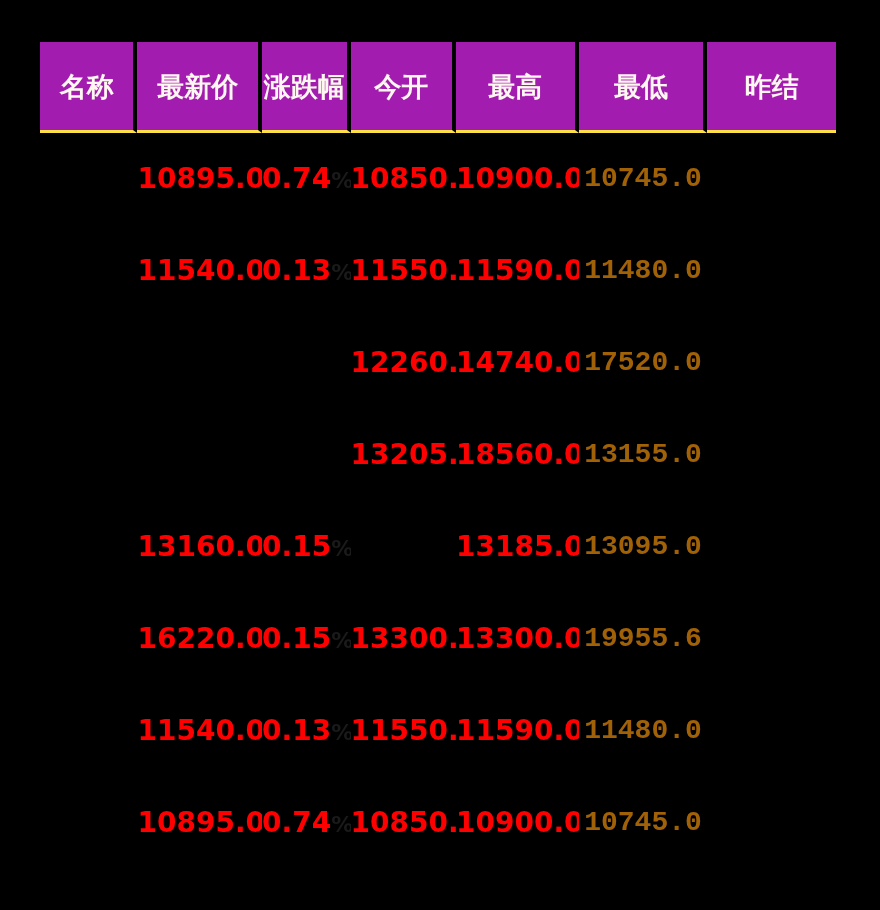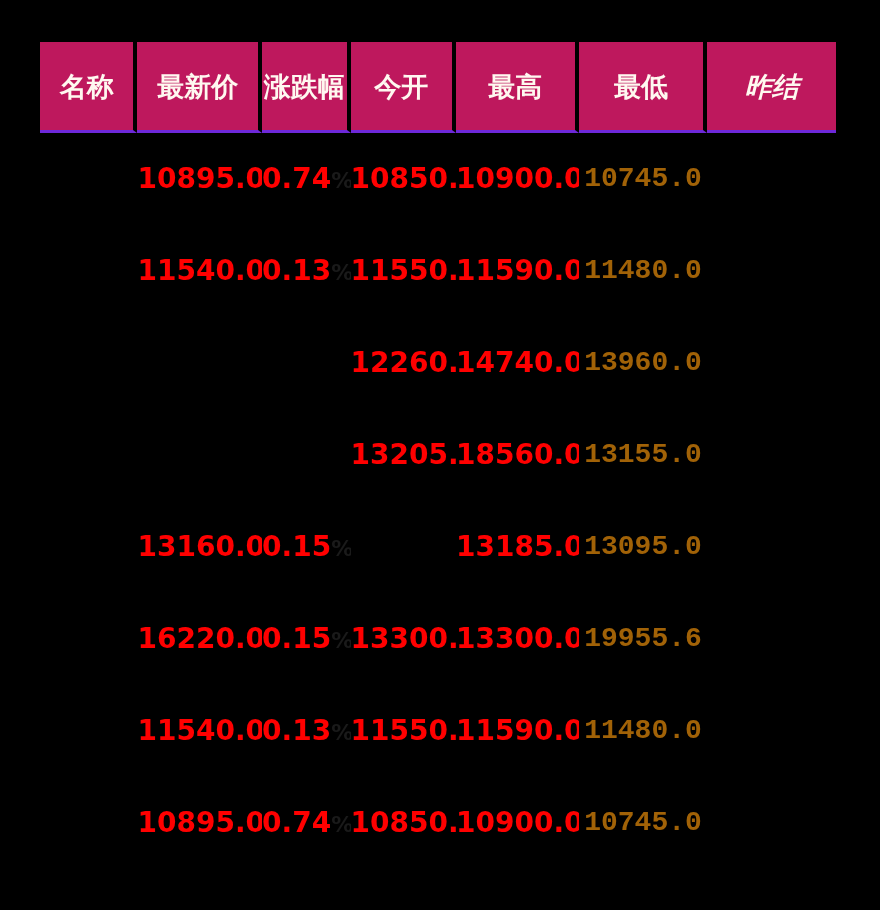--- a/index.html
+++ b/index.html
@@ -28,36 +28,36 @@
     left: 40px;
     top: 42px;
     border-collapse: separate;
     border-spacing: 0;
     table-layout: fixed;
     width: 796px;
   }
 
   
   thead th {
-    background: #be185d;
+    background: #a21caf;
     color: #fff8f0;
     font-family: "DejaVu Serif", "Liberation Serif", serif;
     font-weight: bold;
     font-size: 27px;
     height: 88px;
     padding: 0;
     text-align: center;
     vertical-align: middle;
     border-right: 4px solid #000000;
-    border-bottom: 3px solid #6d28d9;
+    border-bottom: 3px solid #fde047;
     line-height: 1;
     white-space: nowrap;
     overflow: hidden;
   }
-  thead th:last-child { border-right: none; font-style: italic; }
+  thead th:last-child { border-right: none; }
 
   
   tbody td {
     height: 92px;
     padding: 0;
     font-family: "DejaVu Sans", "Liberation Sans", sans-serif;
     font-weight: bold;
     font-size: 28px;
     line-height: 1;
     vertical-align: middle;
@@ -137,21 +137,21 @@
         <td class="c-down">11480.0</td>
         <td class="c-blank"></td>
       </tr>
 
       <tr>
         <td class="c-name"></td>
         <td class="c-up"></td>
         <td class="c-up"></td>
         <td class="c-up">12260.0</td>
         <td class="c-up">14740.0</td>
-        <td class="c-down">13960.0</td>
+        <td class="c-down">17520.0</td>
         <td class="c-blank"></td>
       </tr>
 
       <tr>
         <td class="c-name"></td>
         <td class="c-up"></td>
         <td class="c-up"></td>
         <td class="c-up">13205.0</td>
         <td class="c-up">18560.0</td>
         <td class="c-down">13155.0</td>

